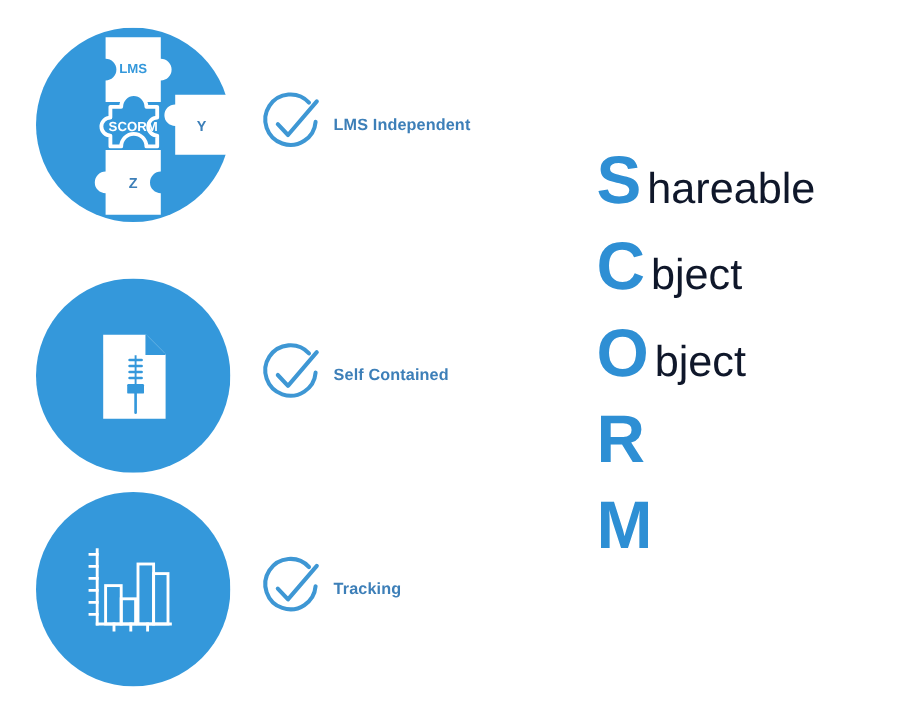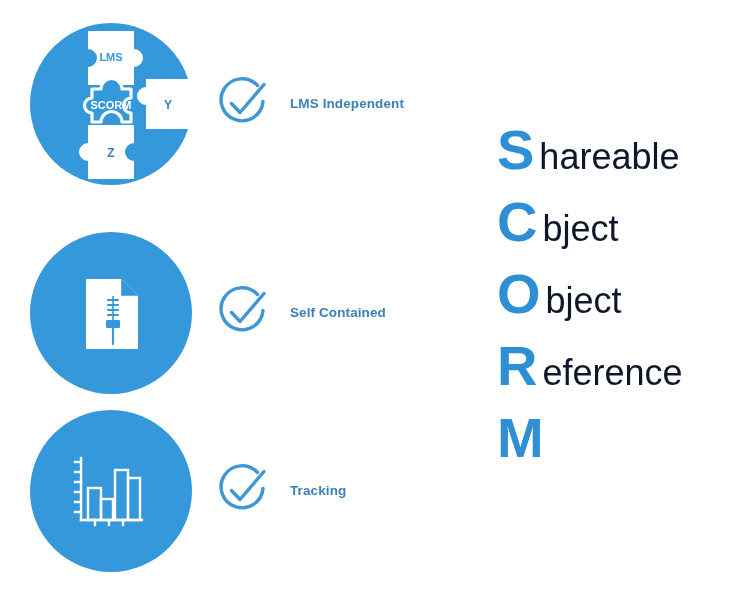--- a/index.html
+++ b/index.html
@@ -57,21 +57,21 @@
     flex: 0 0 62px;
     margin-left: 12px;
   }
 
   .feature-label {
     font-size: 13.5px;
     font-weight: bold;
     color: #3d7fb8;
     letter-spacing: 0.1px;
     white-space: nowrap;
-    margin-left: 16px;
+    margin-left: 4px;
   }
 
   
   .acronym {
     position: absolute;
     left: 497px;
     top: 122px;
     width: 253px;
   }
   .acronym-line {
@@ -255,20 +255,19 @@
     <div class="acronym-line">
       <span class="acr-initial">C</span>
       <span class="acr-rest">bject</span>
     </div>
     <div class="acronym-line">
       <span class="acr-initial">O</span>
       <span class="acr-rest">bject</span>
     </div>
     <div class="acronym-line">
       <span class="acr-initial">R</span>
-      <span class="acr-rest">eference</span>
     </div>
     <div class="acronym-line">
       <span class="acr-initial">M</span>
     </div>
   </div>
 
 </div>
 
 </body></html>

